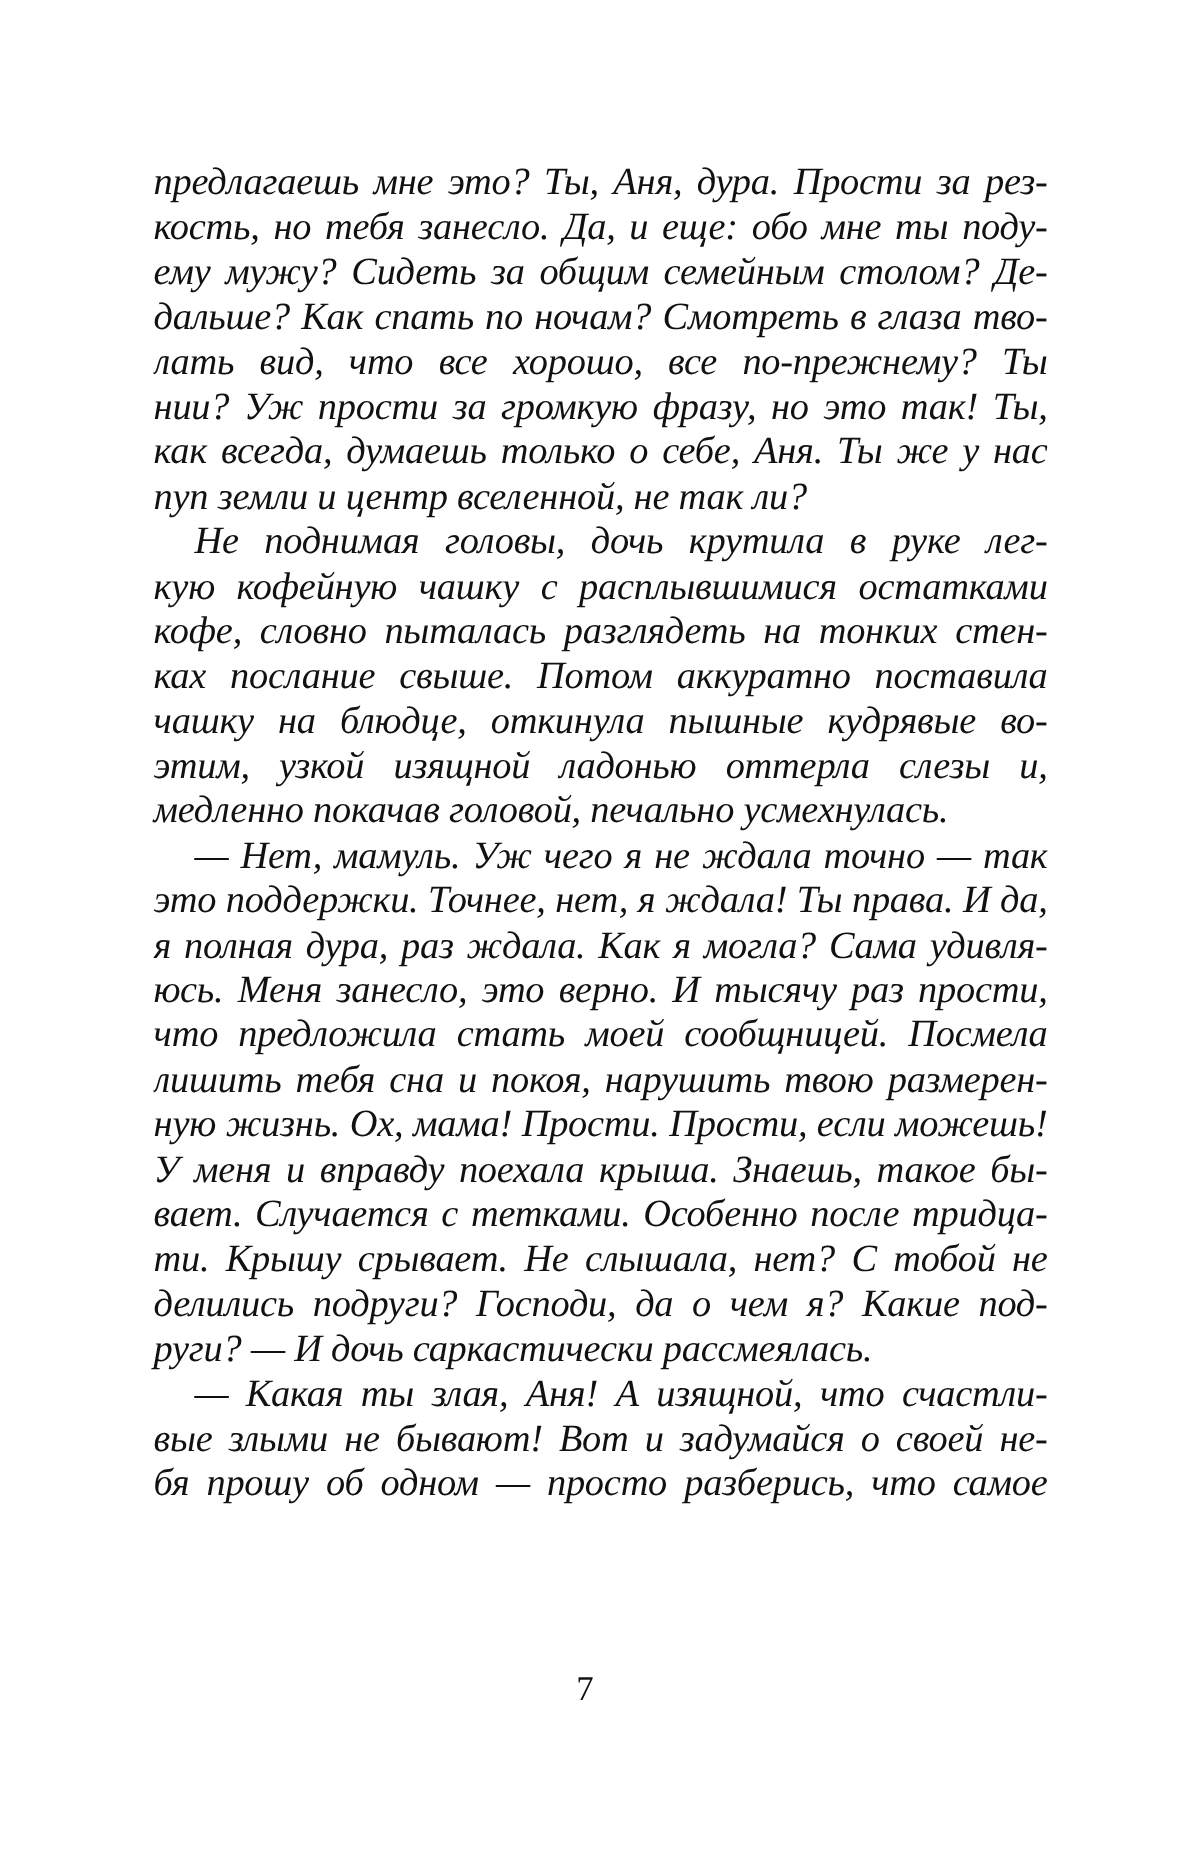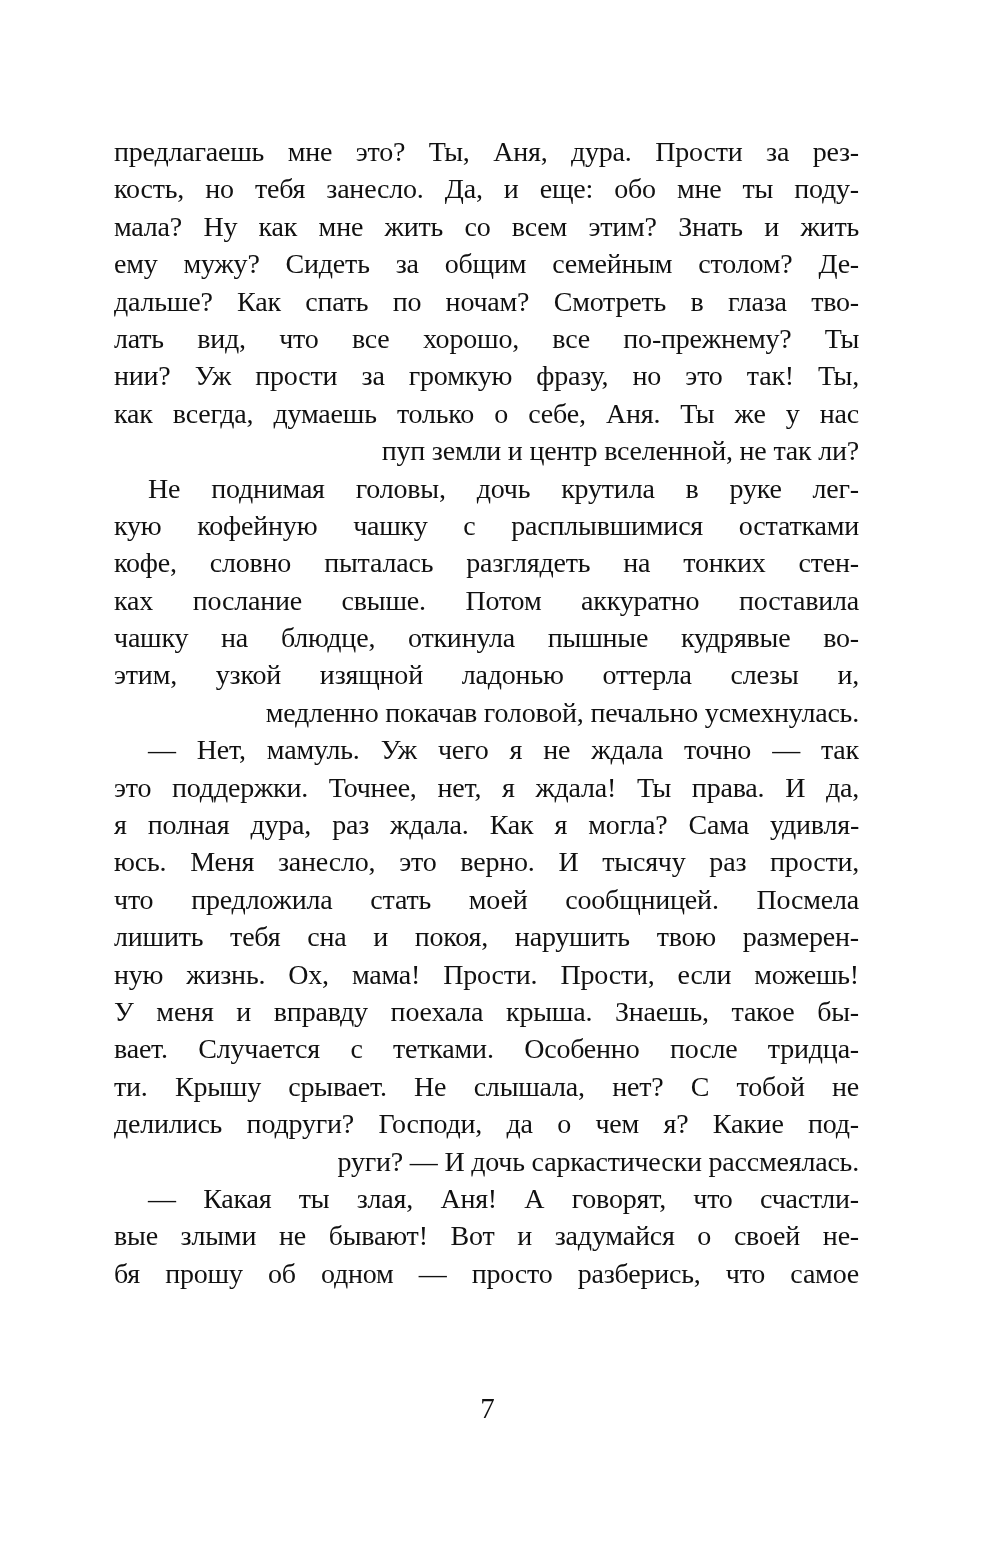--- a/index.html
+++ b/index.html
@@ -11,31 +11,32 @@
     position: relative;
     width: 1000px;
     height: 1562px;
     background: #ffffff;
     overflow: hidden;
     font-family: "Liberation Serif", "DejaVu Serif", serif;
     color: #111111;
   }
   .text-block {
     position: absolute;
-    left: 114px;
+    left: 128px;
     top: 133px;
     width: 745px;
-    font-size: 28px;
+    font-size: 32px;
     letter-spacing: -0.2px;
+    font-style: italic;
   }
   .line {
     height: 37.4px;
     line-height: 37.4px;
     white-space: nowrap;
-    text-align: right;
+    text-align: left;
   }
   .line.just {
     white-space: normal;
     text-align: justify;
     text-align-last: justify;
     overflow: hidden;
   }
   .line.indent {
     text-indent: 34px;
   }
@@ -50,21 +51,20 @@
     color: #111111;
   }
 </style>
 </head>
 <body>
 
 <div class="book-page">
   <div class="text-block">
       <div class="line just">предлагаешь мне это? Ты, Аня, дура. Прости за рез-</div>
       <div class="line just">кость, но тебя занесло. Да, и еще: обо мне ты поду-</div>
-      <div class="line just">мала? Ну как мне жить со всем этим? Знать и жить</div>
       <div class="line just">ему мужу? Сидеть за общим семейным столом? Де-</div>
       <div class="line just">дальше? Как спать по ночам? Смотреть в глаза тво-</div>
       <div class="line just">лать вид, что все хорошо, все по-прежнему? Ты</div>
       <div class="line just">нии? Уж прости за громкую фразу, но это так! Ты,</div>
       <div class="line just">как всегда, думаешь только о себе, Аня. Ты же у нас</div>
       <div class="line">пуп земли и центр вселенной, не так ли?</div>
       <div class="line just indent">Не поднимая головы, дочь крутила в руке лег-</div>
       <div class="line just">кую кофейную чашку с расплывшимися остатками</div>
       <div class="line just">кофе, словно пыталась разглядеть на тонких стен-</div>
       <div class="line just">ках послание свыше. Потом аккуратно поставила</div>
@@ -76,18 +76,18 @@
       <div class="line just">я полная дура, раз ждала. Как я могла? Сама удивля-</div>
       <div class="line just">юсь. Меня занесло, это верно. И тысячу раз прости,</div>
       <div class="line just">что предложила стать моей сообщницей. Посмела</div>
       <div class="line just">лишить тебя сна и покоя, нарушить твою размерен-</div>
       <div class="line just">ную жизнь. Ох, мама! Прости. Прости, если можешь!</div>
       <div class="line just">У меня и вправду поехала крыша. Знаешь, такое бы-</div>
       <div class="line just">вает. Случается с тетками. Особенно после тридца-</div>
       <div class="line just">ти. Крышу срывает. Не слышала, нет? С тобой не</div>
       <div class="line just">делились подруги? Господи, да о чем я? Какие под-</div>
       <div class="line">руги? — И дочь саркастически рассмеялась.</div>
-      <div class="line just indent">— Какая ты злая, Аня! А говорят, что счастли-</div>
+      <div class="line just indent">— Какая ты злая, Аня! А изящной, что счастли-</div>
       <div class="line just">вые злыми не бывают! Вот и задумайся о своей не-</div>
       <div class="line just">бя прошу об одном — просто разберись, что самое</div>
     </div>
   <div class="page-number">7</div>
 </div>
 
 </body></html>

